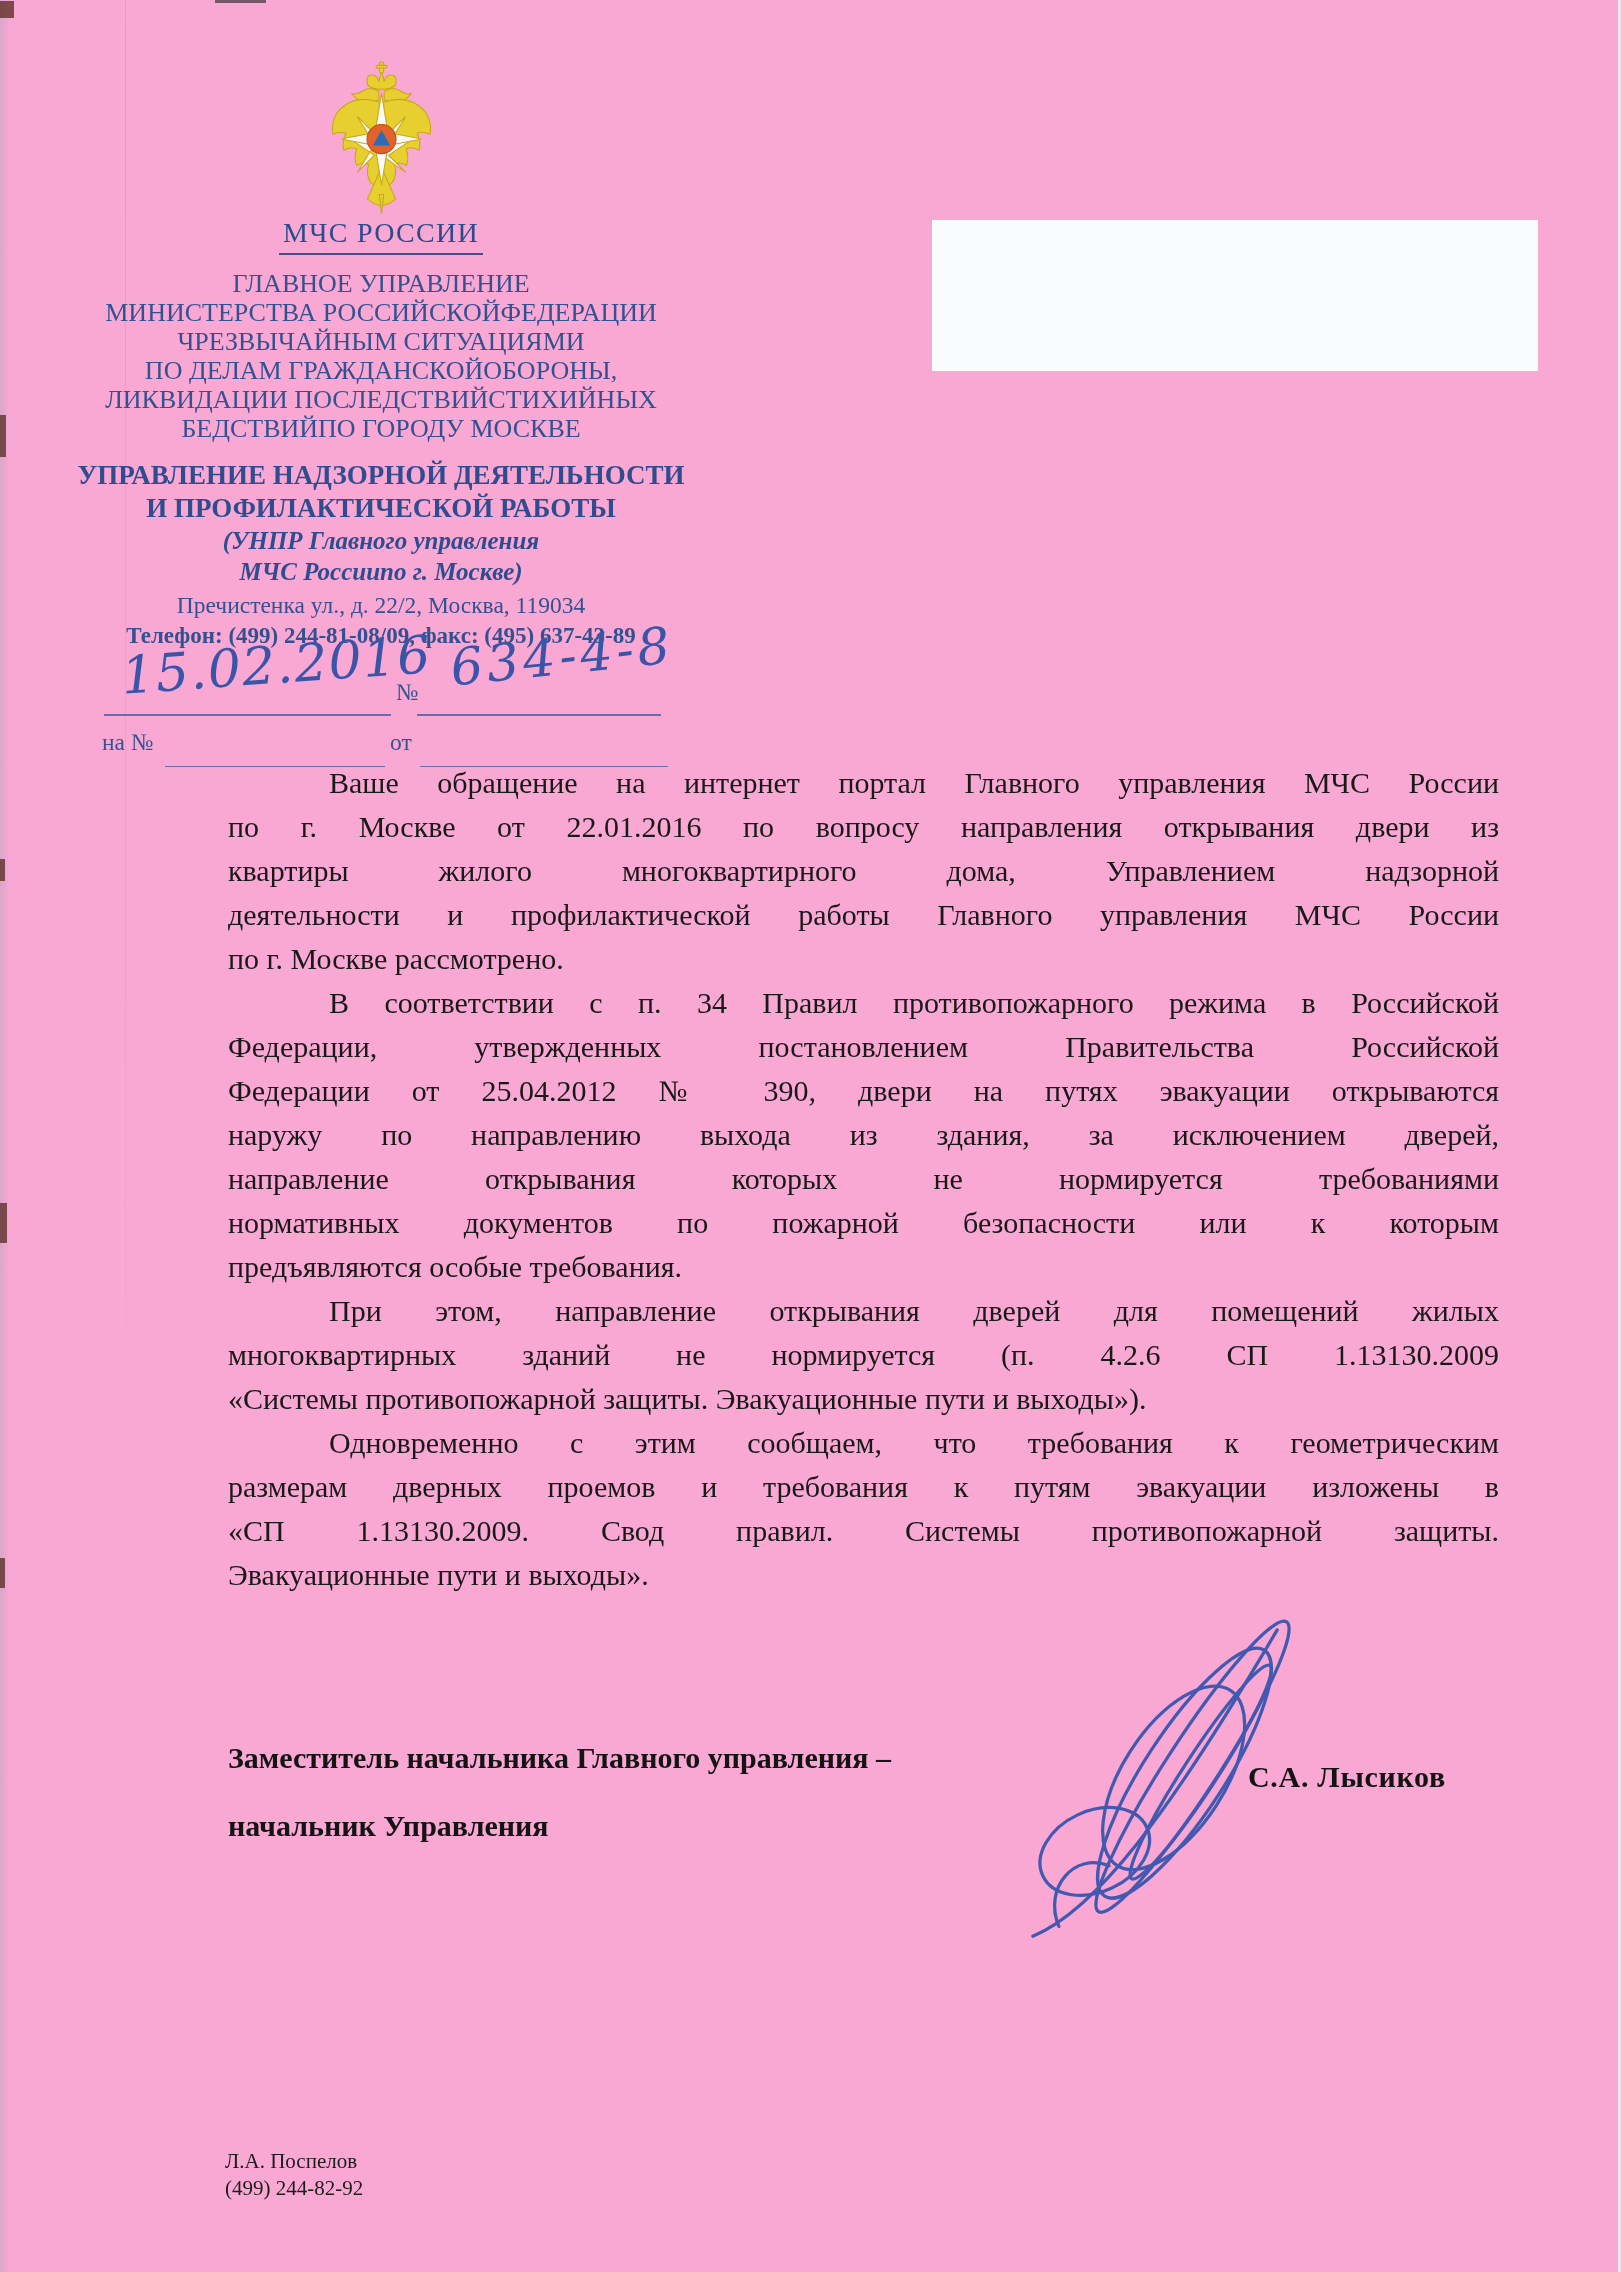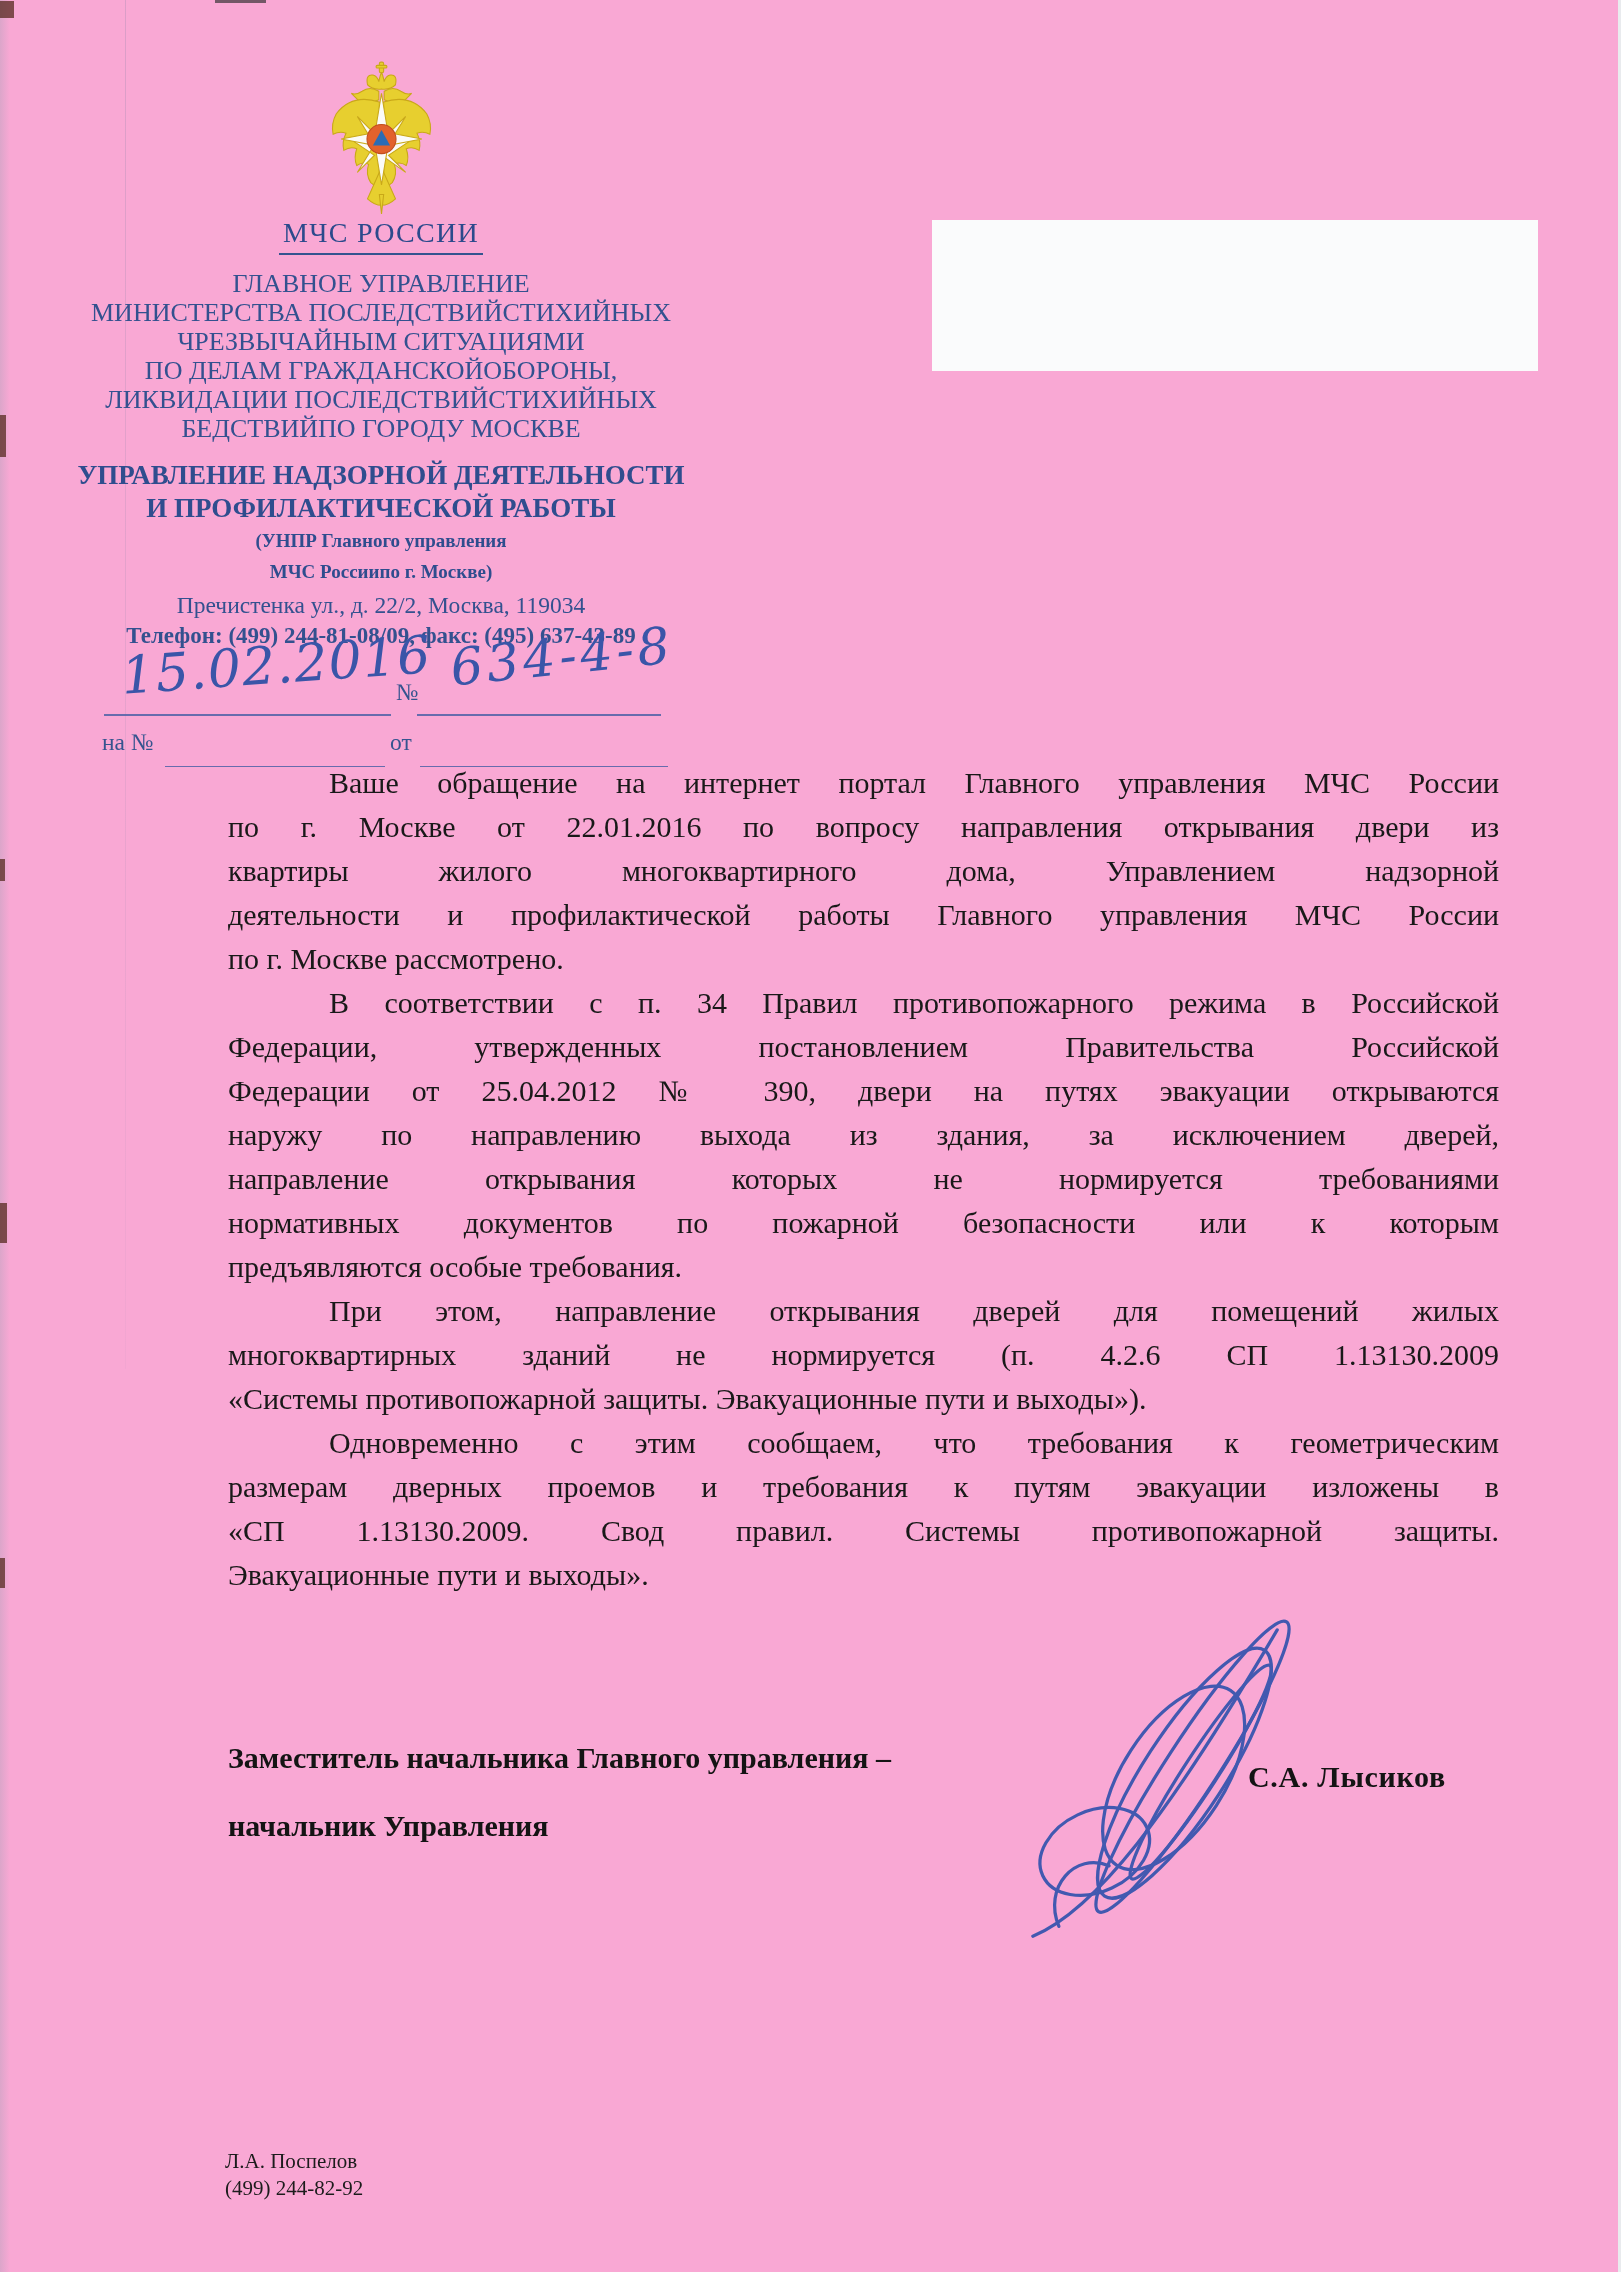--- a/index.html
+++ b/index.html
@@ -15,21 +15,21 @@
   .top-line{position:absolute;left:215px;top:0;width:51px;height:3.3px;background:#2b2b2b;opacity:.65;}
   .patch{position:absolute;left:932px;top:220px;width:606px;height:151px;background:#fafbfc;}
 
   
   .letterhead{position:absolute;left:55px;top:60px;width:652px;text-align:center;color:#33518f;}
   .emblem{display:block;margin:0 auto 1.3px auto;}
   .org-title{display:inline-block;font-size:28px;letter-spacing:1.3px;color:#2c4a8c;
     border-bottom:2.6px solid #35548f;padding:0 3.9px 3.9px 3.9px;}
   .lh-lines{margin-top:14.3px;font-size:26px;line-height:29px;white-space:nowrap;}
   .lh-division{margin-top:15.6px;font-weight:bold;font-size:27px;line-height:33px;color:#2f4d8e;white-space:nowrap;}
-  .lh-sub{font-weight:bold;font-size:19px;line-height:31px;color:#2f4d8e;white-space:nowrap;}
+  .lh-sub{font-weight:bold;font-size:25px;line-height:31px;color:#2f4d8e;white-space:nowrap;font-style:italic;}
   .lh-address{margin-top:5.2px;font-size:23.5px;white-space:nowrap;}
   .lh-phone{margin-top:3.3px;font-size:23px;white-space:nowrap;font-weight:bold;}
 
   
   .hand{position:absolute;font-family:"DejaVu Serif",serif;font-style:italic;color:#3a55a8;}
   .hand-date{left:121px;top:635px;font-size:52px;letter-spacing:1.3px;transform:rotate(-4deg);}
   .hand-num{left:450px;top:627px;font-size:51px;letter-spacing:3.9px;transform:rotate(-6deg);}
   .no-sym{position:absolute;left:396px;top:679px;font-size:23.5px;color:#35548f;}
   .regline{position:absolute;height:0;border-top:2px solid #4d62a6;opacity:.85;}
   .rl1{left:104px;top:714px;width:287px;}
@@ -94,21 +94,21 @@
       <circle cx="100" cy="147" r="27" fill="#e2622c" stroke="#c14e1e" stroke-width="2"></circle>
       <polygon points="100,130 116,159 84,159" fill="#2a6cb5"></polygon>
     </svg>
 
     <div>
       <span class="org-title">МЧС РОССИИ</span>
     </div>
 
     <div class="lh-lines">
       <div>ГЛАВНОЕ УПРАВЛЕНИЕ</div>
-      <div>МИНИСТЕРСТВА ПОСЛЕДСТВИЙСТИХИЙНЫХ</div>
+      <div>МИНИСТЕРСТВА РОССИЙСКОЙФЕДЕРАЦИИ</div>
       <div>ЧРЕЗВЫЧАЙНЫМ СИТУАЦИЯМИ</div>
       <div>ПО ДЕЛАМ ГРАЖДАНСКОЙОБОРОНЫ,</div>
       <div>ЛИКВИДАЦИИ ПОСЛЕДСТВИЙСТИХИЙНЫХ</div>
       <div>БЕДСТВИЙПО ГОРОДУ МОСКВЕ</div>
     </div>
 
     <div class="lh-division">
       <div>УПРАВЛЕНИЕ НАДЗОРНОЙ ДЕЯТЕЛЬНОСТИ</div>
       <div>И ПРОФИЛАКТИЧЕСКОЙ РАБОТЫ</div>
     </div>

